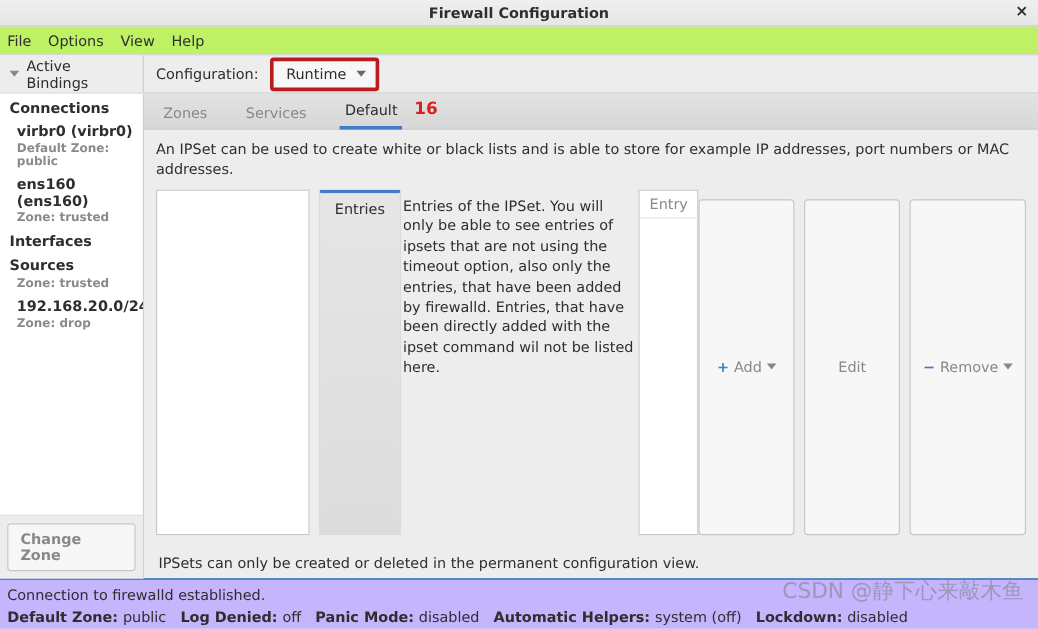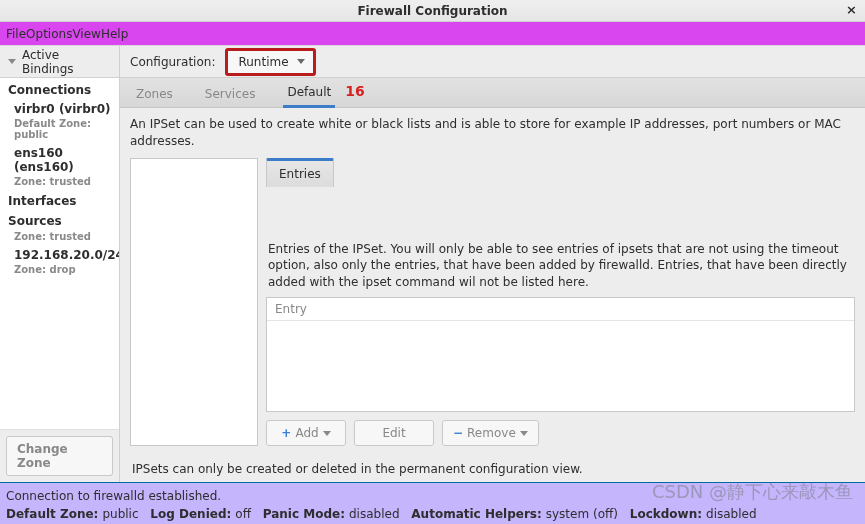--- a/index.html
+++ b/index.html
@@ -1,21 +1,21 @@
 <!DOCTYPE html>
 <html><head>
 <meta charset="utf-8">
 <style>
 * { box-sizing: border-box; margin: 0; padding: 0; font-family: "DejaVu Sans", "Liberation Sans", sans-serif; font-size: 12px; }
 html, body { width: 865px; height: 524px; background: #ededed; color: #2e2e2e; overflow: hidden; }
 
 .titlebar { height: 22px; background: linear-gradient(#efefef,#e6e6e6); border-bottom: 1px solid #cfcfcf; display: flex; align-items: center; justify-content: center; position: relative; font-weight: bold; }
 .titlebar .close { position: absolute; right: 8px; top: 2px; font-size: 13px; cursor: default; }
 
-.menubar { height: 24px; background: #d946ef; border-bottom: 1px solid #d8d8d8; display: flex; align-items: center; padding: 0 6px; }
+.menubar { height: 24px; background: #bef264; border-bottom: 1px solid #d8d8d8; display: flex; align-items: center; padding: 0 6px; gap: 14px; }
 .menubar span { color: #2e2e2e; }
 
 .toolbar-row { height: 32px; display: flex; border-bottom: 1px solid #d0d0d0; }
 .active-bindings-hdr { width: 120px; display: flex; align-items: center; gap: 6px; padding: 0 8px; border-right: 1px solid #d0d0d0; background: #ededed; }
 .config-bar { flex: 1; display: flex; align-items: center; gap: 10px; padding: 0 10px; }
 .config-label { color: #2e2e2e; }
 .dropdown { background: #f7f7f7; border: 3px solid #b91c1c; border-radius: 3px; padding: 4px 24px 4px 10px; position: relative; min-width: 80px; }
 .dropdown:after { content: ""; position: absolute; right: 8px; top: 8px; border-left: 4px solid transparent; border-right: 4px solid transparent; border-top: 5px solid #6a6a6a; }
 
 .body { display: flex; height: 404px; }
@@ -30,23 +30,23 @@
 .main { flex: 1; display: flex; flex-direction: column; }
 .tabs { height: 30px; background: linear-gradient(#e2e2e2,#d7d7d7); border-bottom: 1px solid #c6c6c6; display: flex; align-items: flex-end; padding: 0 12px; gap: 24px; position: relative; }
 .tab { padding: 6px 4px; color: #888; }
 .tab.active { color: #2e2e2e; border-bottom: 3px solid #3d7cc9; margin-bottom: -1px; }
 .annot { color: #d82020; font-weight: bold; font-size: 14px; margin-left: -14px; padding-bottom: 4px; align-self: center; }
 
 .content { flex: 1; padding: 8px 10px 6px 10px; display: flex; flex-direction: column; gap: 8px; }
 .desc { color: #2e2e2e; line-height: 1.4; }
 .panes { flex: 1; display: flex; gap: 8px; min-height: 0; }
 .listbox { width: 128px; border: 1px solid #c8c8c8; background: #fff; }
-.right-pane { flex: 1; display: flex; flex-direction: column; min-height: 0; }
+.right-pane { flex: 1; display: flex; flex-direction: row; min-height: 0; }
 .entries-tab { background: linear-gradient(#e6e6e6,#dcdcdc); border: 1px solid #c8c8c8; border-bottom: none; padding: 6px 12px; width: fit-content; border-top: 3px solid #3d7cc9; border-radius: 2px 2px 0 0; }
-.entries-desc { color: #2e2e2e; padding: 6px 2px; line-height: 1.4; margin-top: 48px; }
+.entries-desc { color: #2e2e2e; padding: 6px 2px; line-height: 1.4; }
 .entry-grid { flex: 1; border: 1px solid #c8c8c8; background: #fff; display: flex; flex-direction: column; }
 .entry-header { padding: 4px 8px; color: #888; border-bottom: 1px solid #e4e4e4; }
 .entry-body { flex: 1; }
 .btn-row { display: flex; gap: 8px; padding-top: 8px; }
 .btn-row .btn { min-width: 80px; justify-content: center; }
 .footer-note { color: #2e2e2e; padding: 8px 2px 0 2px; }
 
 .statusbar { border-top: 1px solid #0369a1; background: #c4b5fd; padding: 4px 6px 2px 6px; font-size: 11.5px; line-height: 1.5; }
 .statusbar .row2 { display: flex; gap: 4px; flex-wrap: wrap; }
 .statusbar b { font-weight: bold; }

